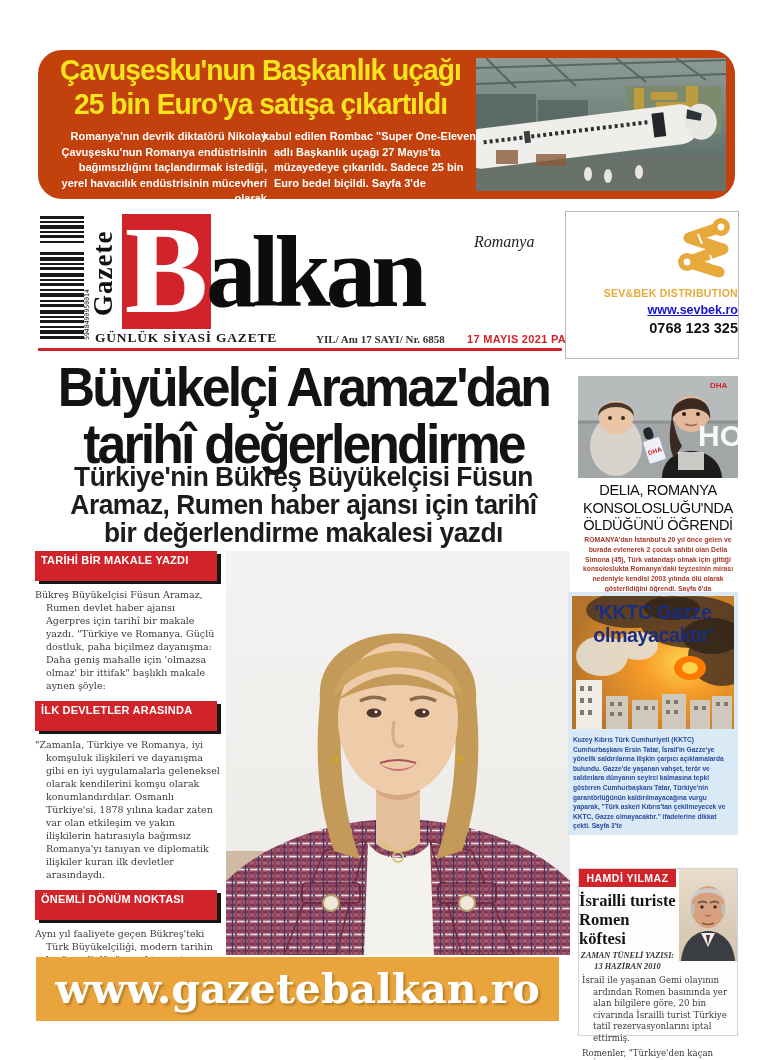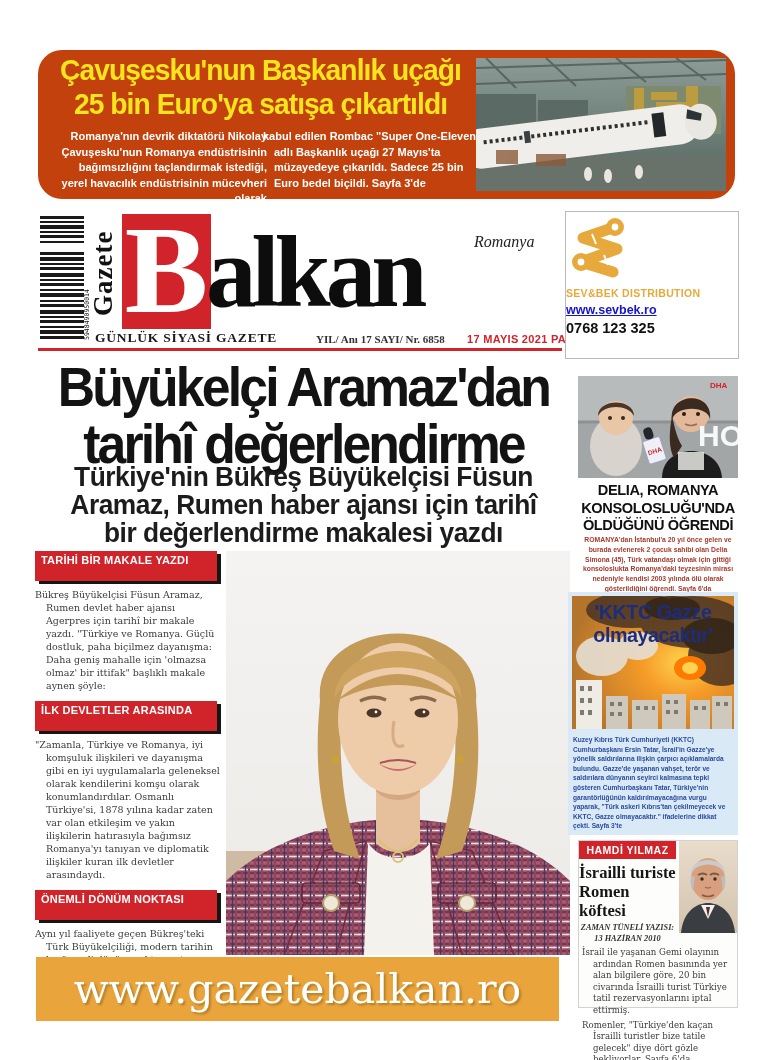--- a/index.html
+++ b/index.html
@@ -23,55 +23,55 @@
   #bsquare{left:122px;top:214px;width:89px;height:115px;background:#d1232a;overflow:hidden;text-align:center;}
   #bsquare span{font-family:"Liberation Serif",serif;font-weight:bold;font-size:125px;line-height:112px;color:#fff;}
   #alkan{left:206px;top:216px;width:370px;font-family:"Liberation Serif",serif;font-weight:bold;font-size:101px;line-height:112px;letter-spacing:-5px;color:#0d0d0d;}
   #romanya{left:474px;top:233px;font-family:"Liberation Serif",serif;font-style:italic;font-weight:normal;font-size:16px;color:#222;}
   #tagline{left:95px;top:330px;font-family:"Liberation Serif",serif;font-weight:bold;font-size:13.5px;letter-spacing:.8px;color:#1a1a1a;}
   #issue{left:316px;top:333px;font-family:"Liberation Serif",serif;font-weight:bold;font-size:11px;color:#333;}
   #dateline{left:467px;top:333px;font-weight:800;font-size:11px;letter-spacing:.3px;color:#d1232a;}
   #redrule{left:38px;top:348px;width:524px;height:3px;background:#d1232a;}
 
   
-  #adbox{left:565px;top:211px;width:172px;height:146px;border:1px solid #b9b9b9;background:#fff;text-align:left;}
+  #adbox{left:565px;top:211px;width:172px;height:146px;border:1px solid #b9b9b9;background:#fff;text-align:right;}
   #adbox .adname{color:#e7a93c;font-weight:800;font-size:10.5px;letter-spacing:.3px;margin-top:2px;}
   #adbox .adurl{color:#1515cc;font-weight:800;font-size:12.5px;text-decoration:underline;margin-top:4px;display:inline-block;cursor:pointer;}
   #adbox .adphone{color:#111;font-weight:800;font-size:14.5px;margin-top:2px;}
 
   
   #leadhead{left:35px;top:359px;width:537px;text-align:center;color:#131313;font-weight:900;font-size:55px;line-height:57px;letter-spacing:-3px;}
   #subhead{left:35px;top:463px;width:537px;text-align:center;color:#1c1c1c;font-weight:bold;font-size:28px;line-height:28px;letter-spacing:-.5px;}
 
   
   #leftcol{left:35px;top:551px;width:188px;height:406px;overflow:hidden;}
   .sec-header{background:#d1232a;color:#fff;font-weight:800;font-size:11px;letter-spacing:.2px;padding:3px 6px 15px 6px;box-shadow:4px 3px 0 #161616;margin:0 6px 7px 0;}
   .sec-body{font-family:"DejaVu Serif",serif;font-size:9.5px;line-height:13px;color:#3c3c3c;margin:0 2px 9px 0;}
 
   
   #portrait{left:226px;top:551px;width:344px;height:404px;}
 
   
   #deliaphoto{left:578px;top:376px;width:160px;height:102px;}
-  #deliahead{left:576px;top:481px;width:164px;text-align:center;color:#101010;font-weight:700;font-size:15.5px;line-height:17.5px;letter-spacing:-.4px;}
+  #deliahead{left:576px;top:481px;width:164px;text-align:center;color:#101010;font-weight:400;font-size:15.5px;line-height:17.5px;letter-spacing:-.4px;}
   #deliabody{left:578px;top:535px;width:160px;color:#a63a2c;font-weight:bold;font-size:6.8px;line-height:9.8px;text-align:center;}
   #kktcpanel{left:568px;top:592px;width:170px;height:243px;background:#d9eaf6;}
   #kktcimg{position:absolute;left:4px;top:4px;width:162px;height:133px;}
   #kktchead{position:absolute;left:0;top:8px;width:170px;text-align:center;color:#1b2d7d;font-weight:900;font-size:21px;line-height:23px;letter-spacing:-.5px;}
   #kktcbody{position:absolute;left:5px;top:143px;width:160px;color:#2b4a9e;font-weight:bold;font-size:6.6px;line-height:9.6px;}
-  #hamdibox{left:578px;top:840px;width:160px;height:168px;border:1px solid #d2d2d2;background:#fdfdfc;box-sizing:border-box;}
+  #hamdibox{left:578px;top:868px;width:160px;height:168px;border:1px solid #d2d2d2;background:#fdfdfc;box-sizing:border-box;}
   #hamdiphoto{float:right;width:58px;height:92px;margin:0 0 2px 3px;}
   #hamdibanner{background:#d1232a;color:#fff;font-weight:800;font-size:10.5px;letter-spacing:.5px;text-align:center;width:97px;padding:3px 0;margin:0 0 4px 0;}
   #hamdititle{font-family:"Liberation Serif",serif;font-weight:bold;font-size:16.5px;line-height:19px;color:#151515;width:98px;}
   #hamdikicker{font-family:"Liberation Serif",serif;font-style:italic;font-weight:bold;font-size:8.3px;line-height:10.5px;color:#333;width:98px;text-align:center;margin-top:3px;}
   .hamdibody{font-family:"DejaVu Serif",serif;font-size:8.6px;line-height:11.6px;color:#3c3c3c;margin:3px 3px 0 3px;}
 
   
   #footer{left:36px;top:957px;width:523px;height:64px;background:#e9a43b;text-align:center;cursor:pointer;}
-  #footer span{font-family:"DejaVu Serif",serif;font-weight:normal;font-size:41px;line-height:64px;color:#fff;letter-spacing:0px;text-shadow:2px 2px 2px rgba(90,60,0,.35);text-align:center;}
+  #footer span{font-family:"DejaVu Serif",serif;font-weight:bold;font-size:41px;line-height:64px;color:#fff;letter-spacing:0px;text-shadow:2px 2px 2px rgba(90,60,0,.35);text-align:center;}
 </style>
 </head>
 <body>
 
 <div id="page">
 
   <div id="topbanner" class="abs">
     <div class="yellowhead">
       <span class="cond"><span>Çavuşesku'nun Başkanlık uçağı</span><br><span>25 bin Euro'ya satışa çıkartıldı</span></span>
     </div>

